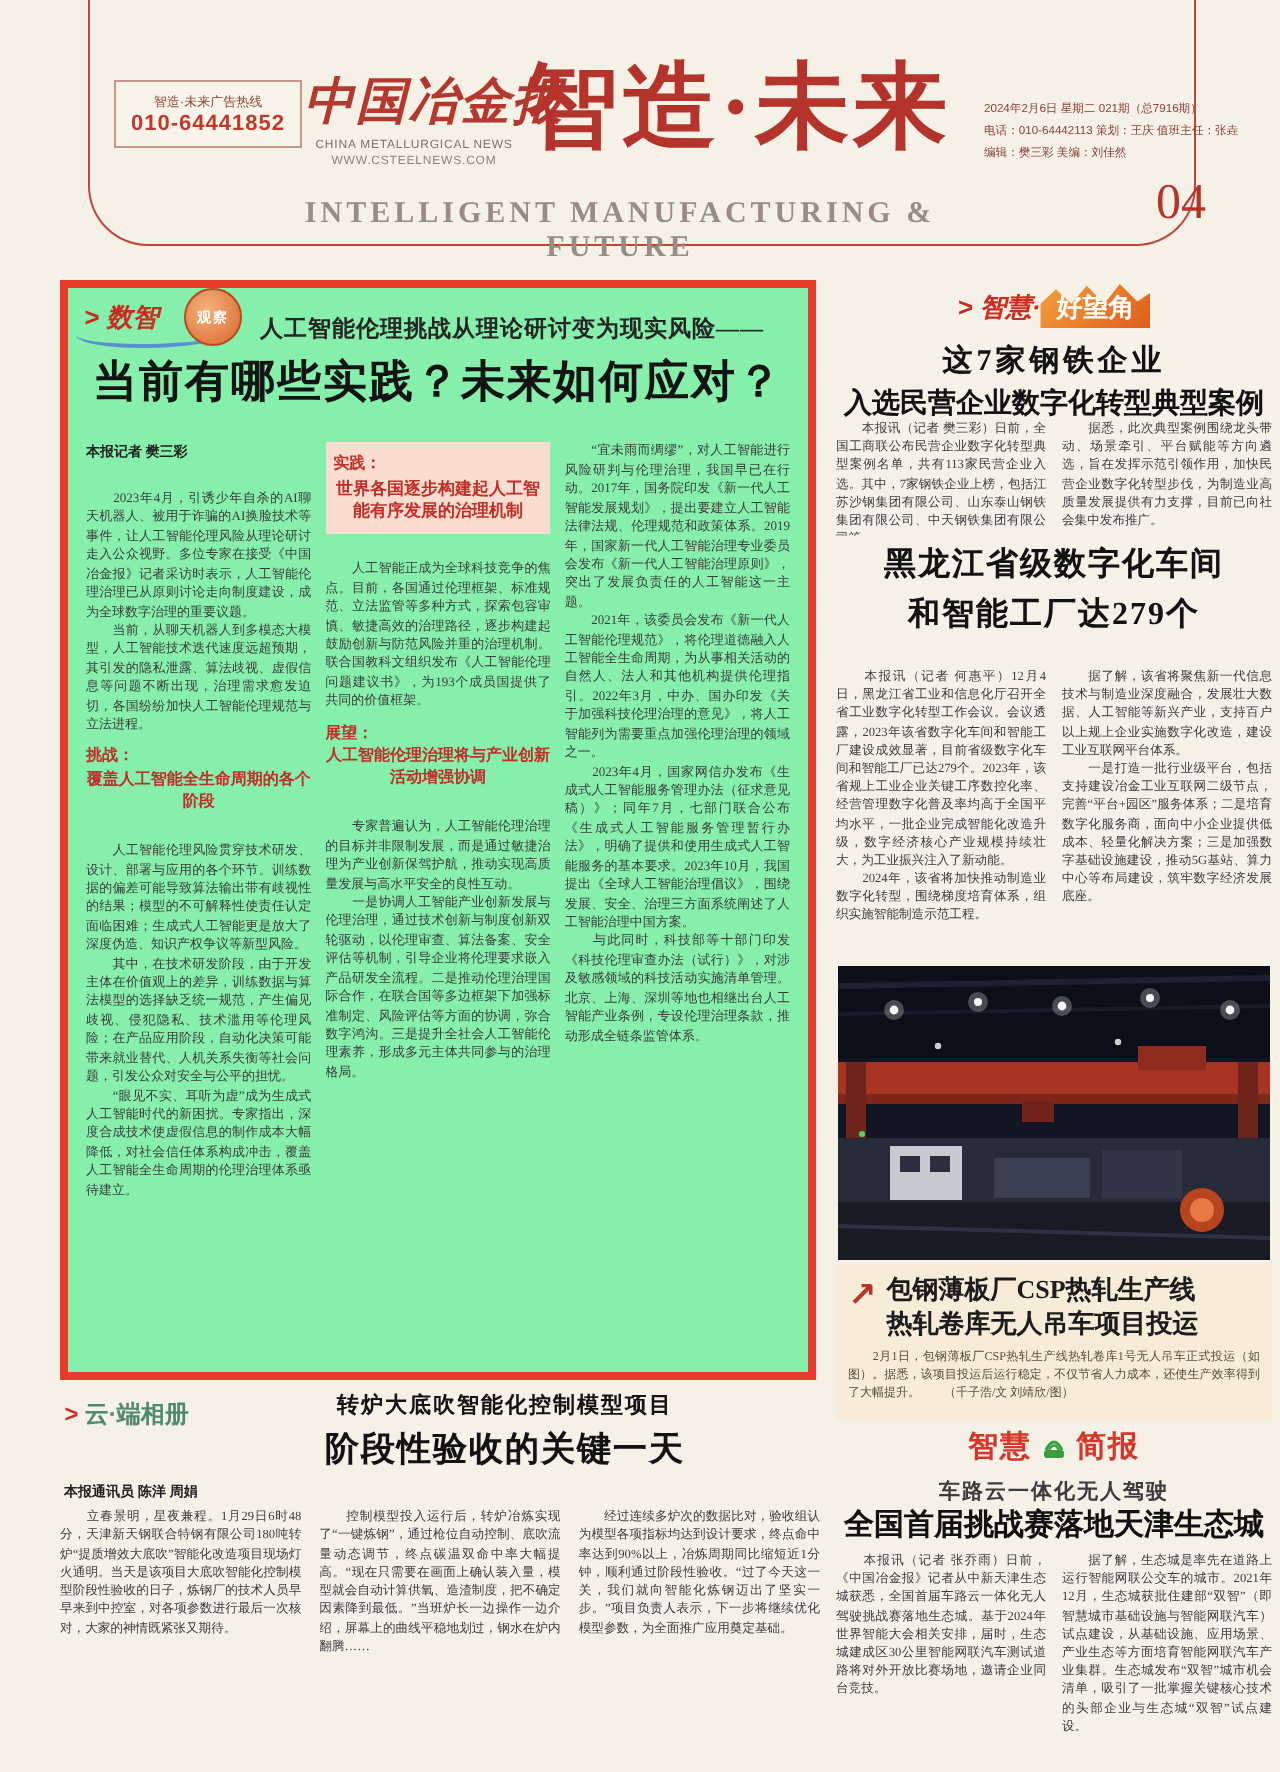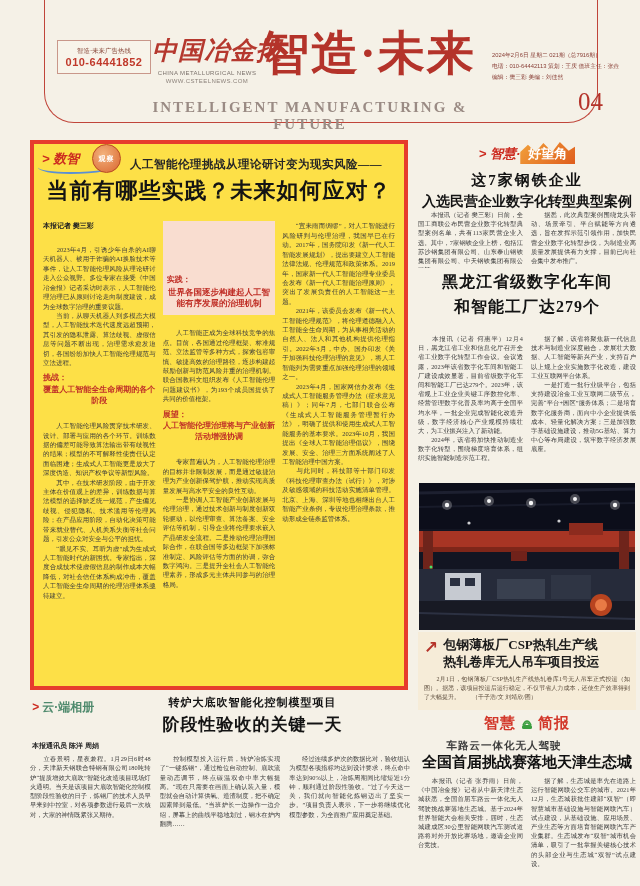--- a/index.html
+++ b/index.html
@@ -20,38 +20,38 @@
   .masthead-url{font-size:6px;color:#8c827b;letter-spacing:.4px;margin-top:2px;}
   .section-title{position:absolute;left:262px;top:22px;width:230px;font-size:47px;font-weight:900;
     color:#b4332a;letter-spacing:2px;white-space:nowrap;}
   .header-meta{position:absolute;left:492px;top:50px;width:140px;font-size:5.8px;color:#8a4038;line-height:1.9;}
   .subtitle-en{position:absolute;left:140px;top:99px;width:340px;text-align:center;font-size:15px;
     color:#9a8b84;letter-spacing:2px;font-weight:700;}
   .page-num{position:absolute;left:578px;top:88px;font-size:25px;font-weight:400;color:#b4332a;}
 
   
   .main-box{position:absolute;left:30px;top:140px;width:378px;height:550px;border:4px solid #e63c2d;
-    background:#fde047;box-sizing:border-box;}
+    background:#86efac;box-sizing:border-box;}
   .main-tag{position:absolute;left:8px;top:6px;font-size:13px;font-weight:900;color:#cc2b20;font-style:italic;}
   .seal{position:absolute;left:58px;top:0px;width:27px;height:27px;border-radius:50%;
     background:radial-gradient(circle at 38% 35%,#f3b27c,#d9662f);border:1.5px solid #b84a22;
     display:flex;align-items:center;justify-content:center;font-size:7px;color:#fff;font-weight:700;letter-spacing:1px;}
   .swoosh{position:absolute;left:4px;top:14px;width:80px;height:14px;border-bottom:2px solid #5b8fd4;border-radius:0 0 60% 40%;}
   .kicker{position:absolute;left:96px;top:13px;width:272px;font-size:11.5px;font-weight:700;color:#262626;letter-spacing:.5px;}
   .main-headline{position:absolute;left:8px;top:32px;width:354px;text-align:center;font-size:22px;
     font-weight:900;color:#141414;letter-spacing:1px;}
   .main-cols{position:absolute;left:9px;top:68px;width:352px;height:468px;display:flex;gap:7px;}
   .mcol{width:113px;height:100%;overflow:hidden;font-size:6.5px;line-height:1.45;color:#3b3b3b;
     text-align:justify;white-space:pre-line;}
   .byline{font-weight:700;font-size:7px;color:#222;margin-bottom:4px;white-space:normal;}
   .subhead{margin:5px 0;white-space:normal;}
   .subhead .lab{display:block;font-size:8px;font-weight:700;color:#c03028;}
   .subhead .tit{display:block;font-size:8px;font-weight:700;color:#c03028;text-align:center;line-height:1.35;margin-top:1px;}
   .pinkbox{background:#f9ddd0;padding:5px 4px;margin-bottom:4px;white-space:normal;}
-  .pinkbox .lab{display:block;font-size:8px;font-weight:700;color:#c03028;margin-top:48px;}
+  .pinkbox .lab{display:block;font-size:8px;font-weight:700;color:#c03028;}
   .pinkbox .tit{display:block;font-size:8.5px;font-weight:700;color:#c03028;text-align:center;line-height:1.35;margin-top:1px;}
 
   
   .rail-tag{position:absolute;left:418px;top:142px;width:218px;text-align:center;font-size:13px;font-weight:900;}
   .rail-tag .pre{color:#cc2b20;font-style:italic;}
   .badge{display:inline-block;background:linear-gradient(135deg,#f2a23b,#df5d1d);color:#fff;padding:3px 8px 1px;
     clip-path:polygon(0 100%,0 45%,14% 12%,28% 45%,42% 4%,58% 45%,72% 0,88% 40%,100% 20%,100% 100%);}
   .a1-headline{position:absolute;left:418px;top:171px;width:218px;text-align:center;color:#131313;font-weight:900;}
   .a1-l1{font-size:15px;letter-spacing:2px;}
   .a1-l2{font-size:14px;margin-top:3px;}
@@ -63,21 +63,21 @@
 
   .photo{position:absolute;left:419px;top:483px;width:216px;height:147px;background:#141726;}
   .caption-block{position:absolute;left:418px;top:632px;width:218px;height:78px;background:#f6ecd8;
     box-sizing:border-box;padding:5px 6px 4px;}
   .cap-arrow{float:left;font-size:17px;font-weight:900;color:#b5342a;margin:2px 5px 0 0;line-height:1;}
   .cap-headline{font-size:13px;font-weight:900;color:#1c1c1c;line-height:1.3;}
   .cap-text{clear:both;margin-top:4px;font-size:6px;color:#5a4a3a;line-height:1.5;text-align:justify;}
 
   .brief-logo{position:absolute;left:418px;top:714px;width:218px;text-align:center;font-size:15px;font-weight:900;color:#d2372a;letter-spacing:1px;}
   .brief-logo .ico{display:inline-block;vertical-align:-2px;margin:0 3px;}
-  .brief-kicker{position:absolute;left:395px;top:739px;width:218px;text-align:center;font-size:10.5px;font-weight:700;color:#3c3c3c;letter-spacing:1px;}
+  .brief-kicker{position:absolute;left:418px;top:739px;width:218px;text-align:center;font-size:10.5px;font-weight:700;color:#3c3c3c;letter-spacing:1px;}
   .brief-headline{position:absolute;left:418px;top:753px;width:218px;text-align:center;font-size:15px;font-weight:900;color:#111;}
 
   
   .ba-tag{position:absolute;left:32px;top:699px;font-size:12px;font-weight:900;}
   .ba-tag .pre{color:#cc2b20;font-style:italic;}
   .ba-tag .lab{color:#4f8a6d;}
   .ba-headline{position:absolute;left:95px;top:695px;width:315px;text-align:center;color:#131313;font-weight:900;}
   .ba-l1{font-size:11px;letter-spacing:1px;}
   .ba-l2{font-size:17px;margin-top:3px;letter-spacing:1px;}
   .ba-byline{position:absolute;left:32px;top:741px;font-size:7px;font-weight:700;color:#222;}

